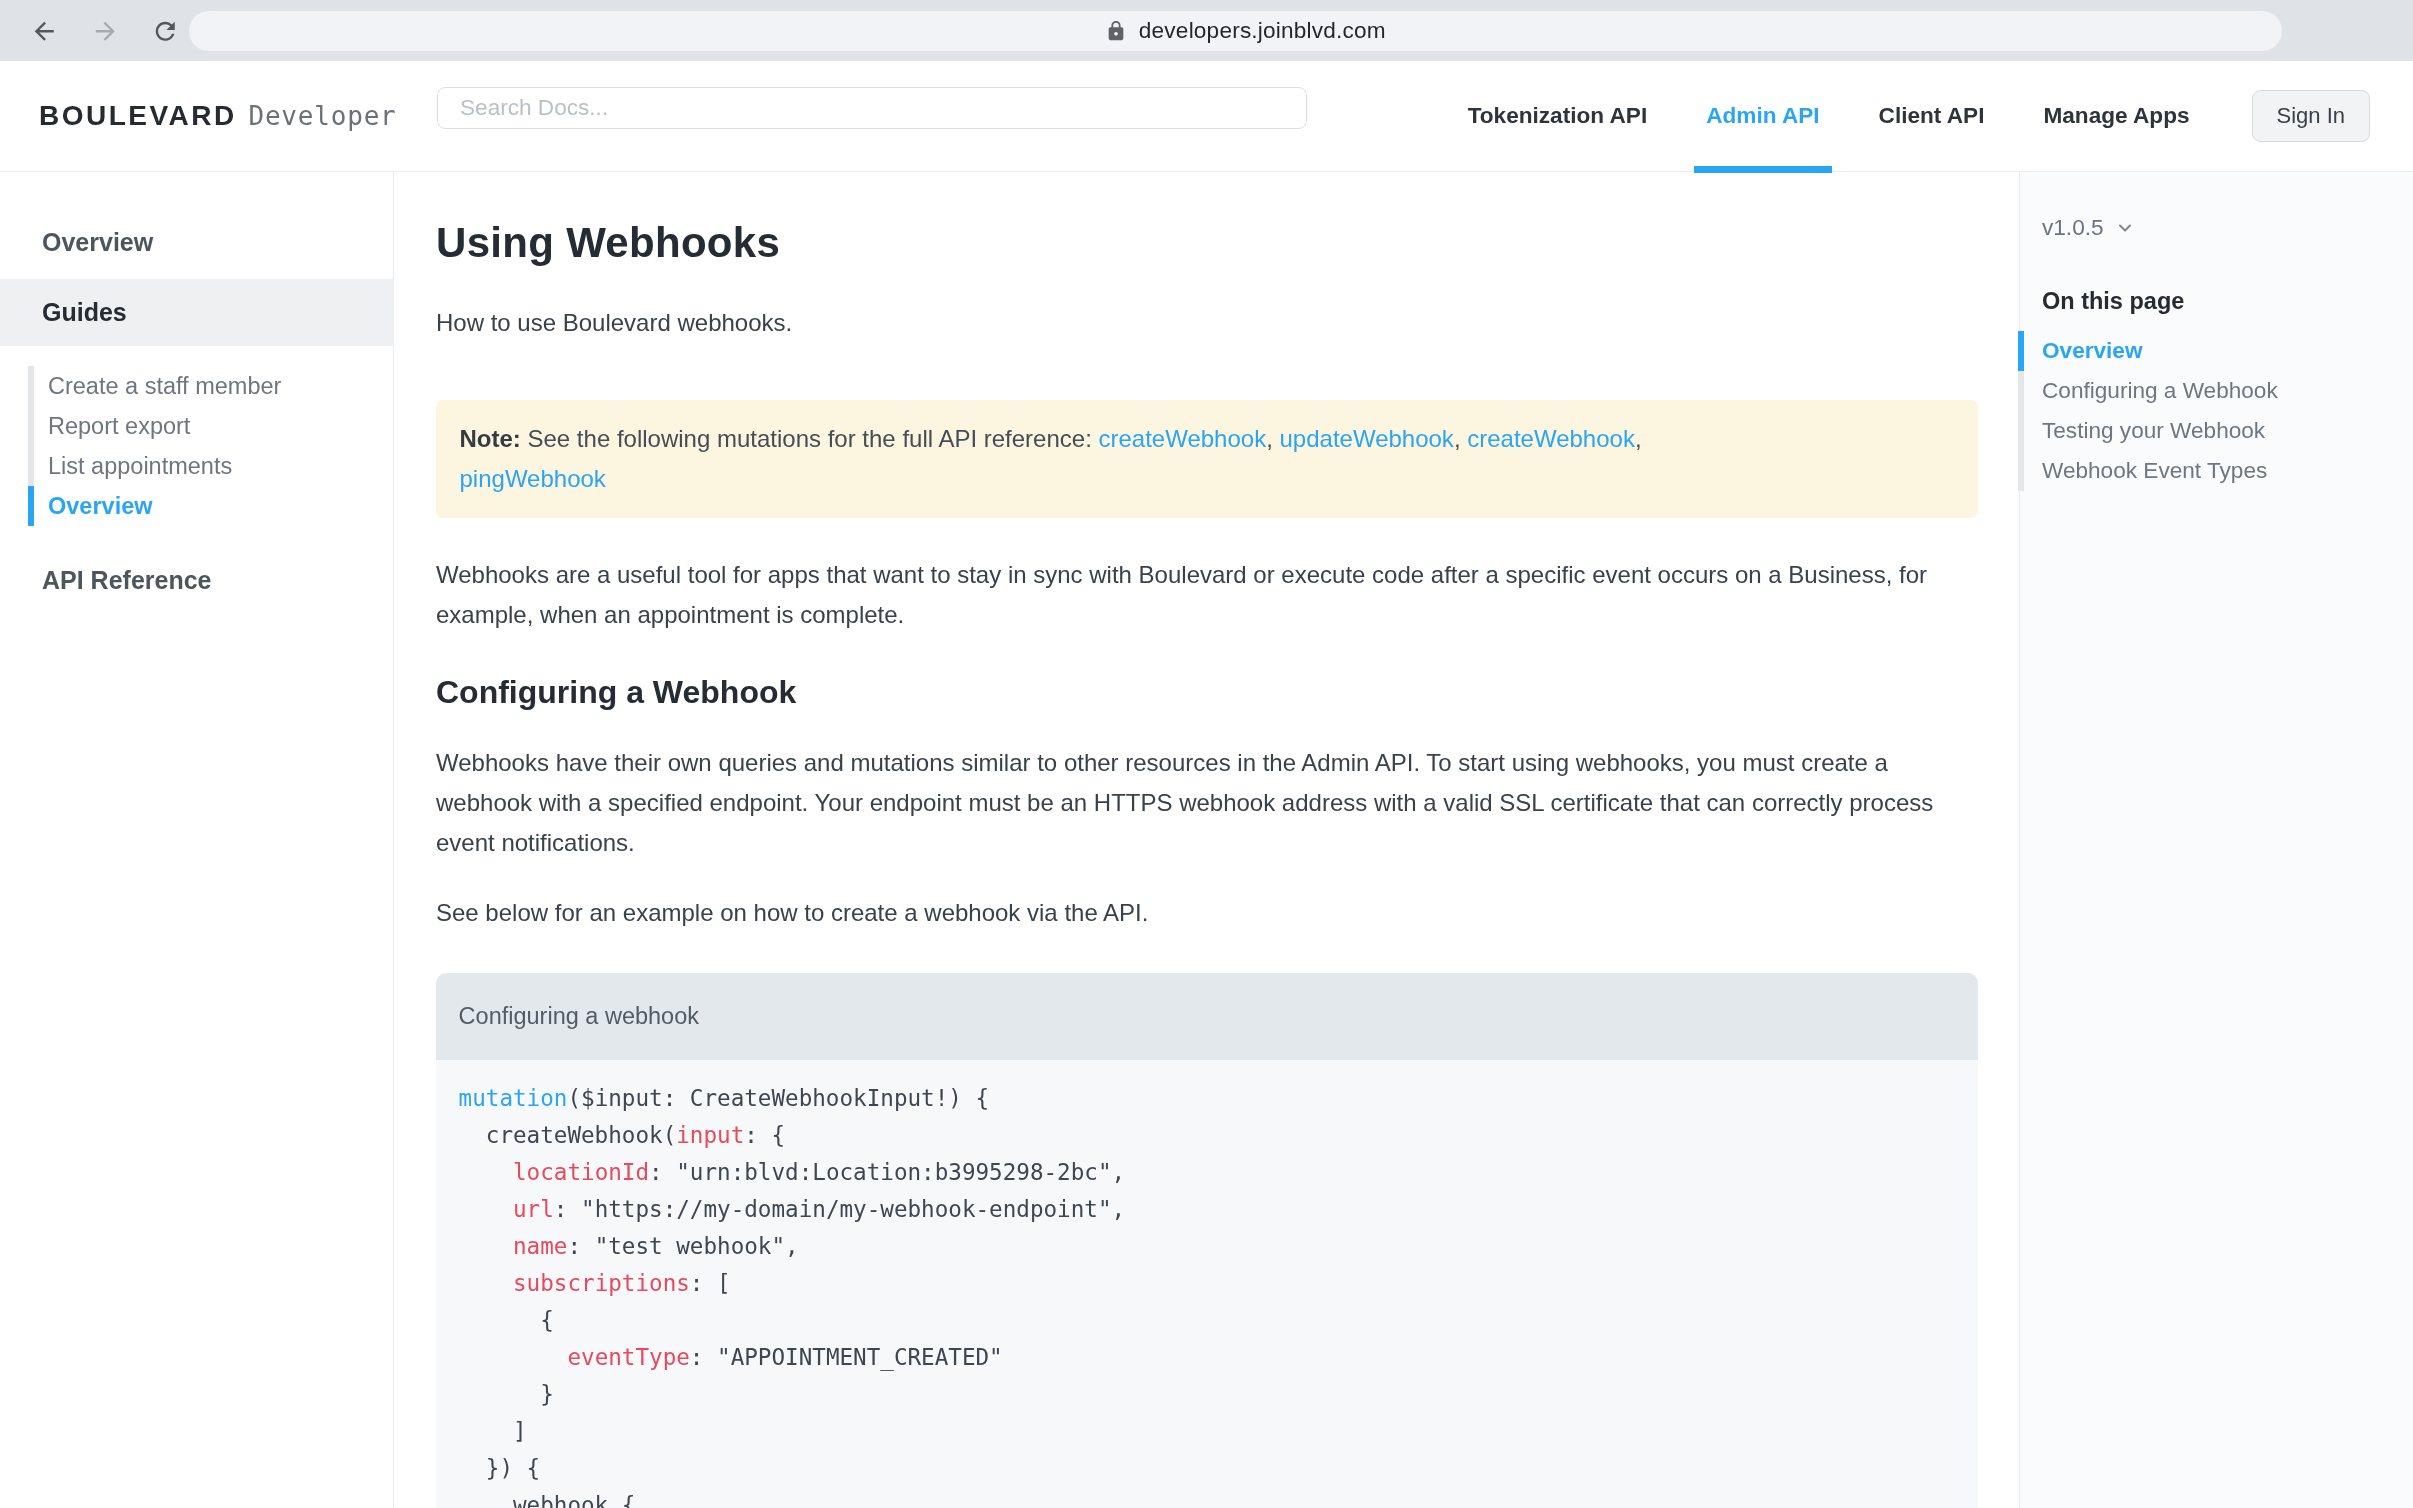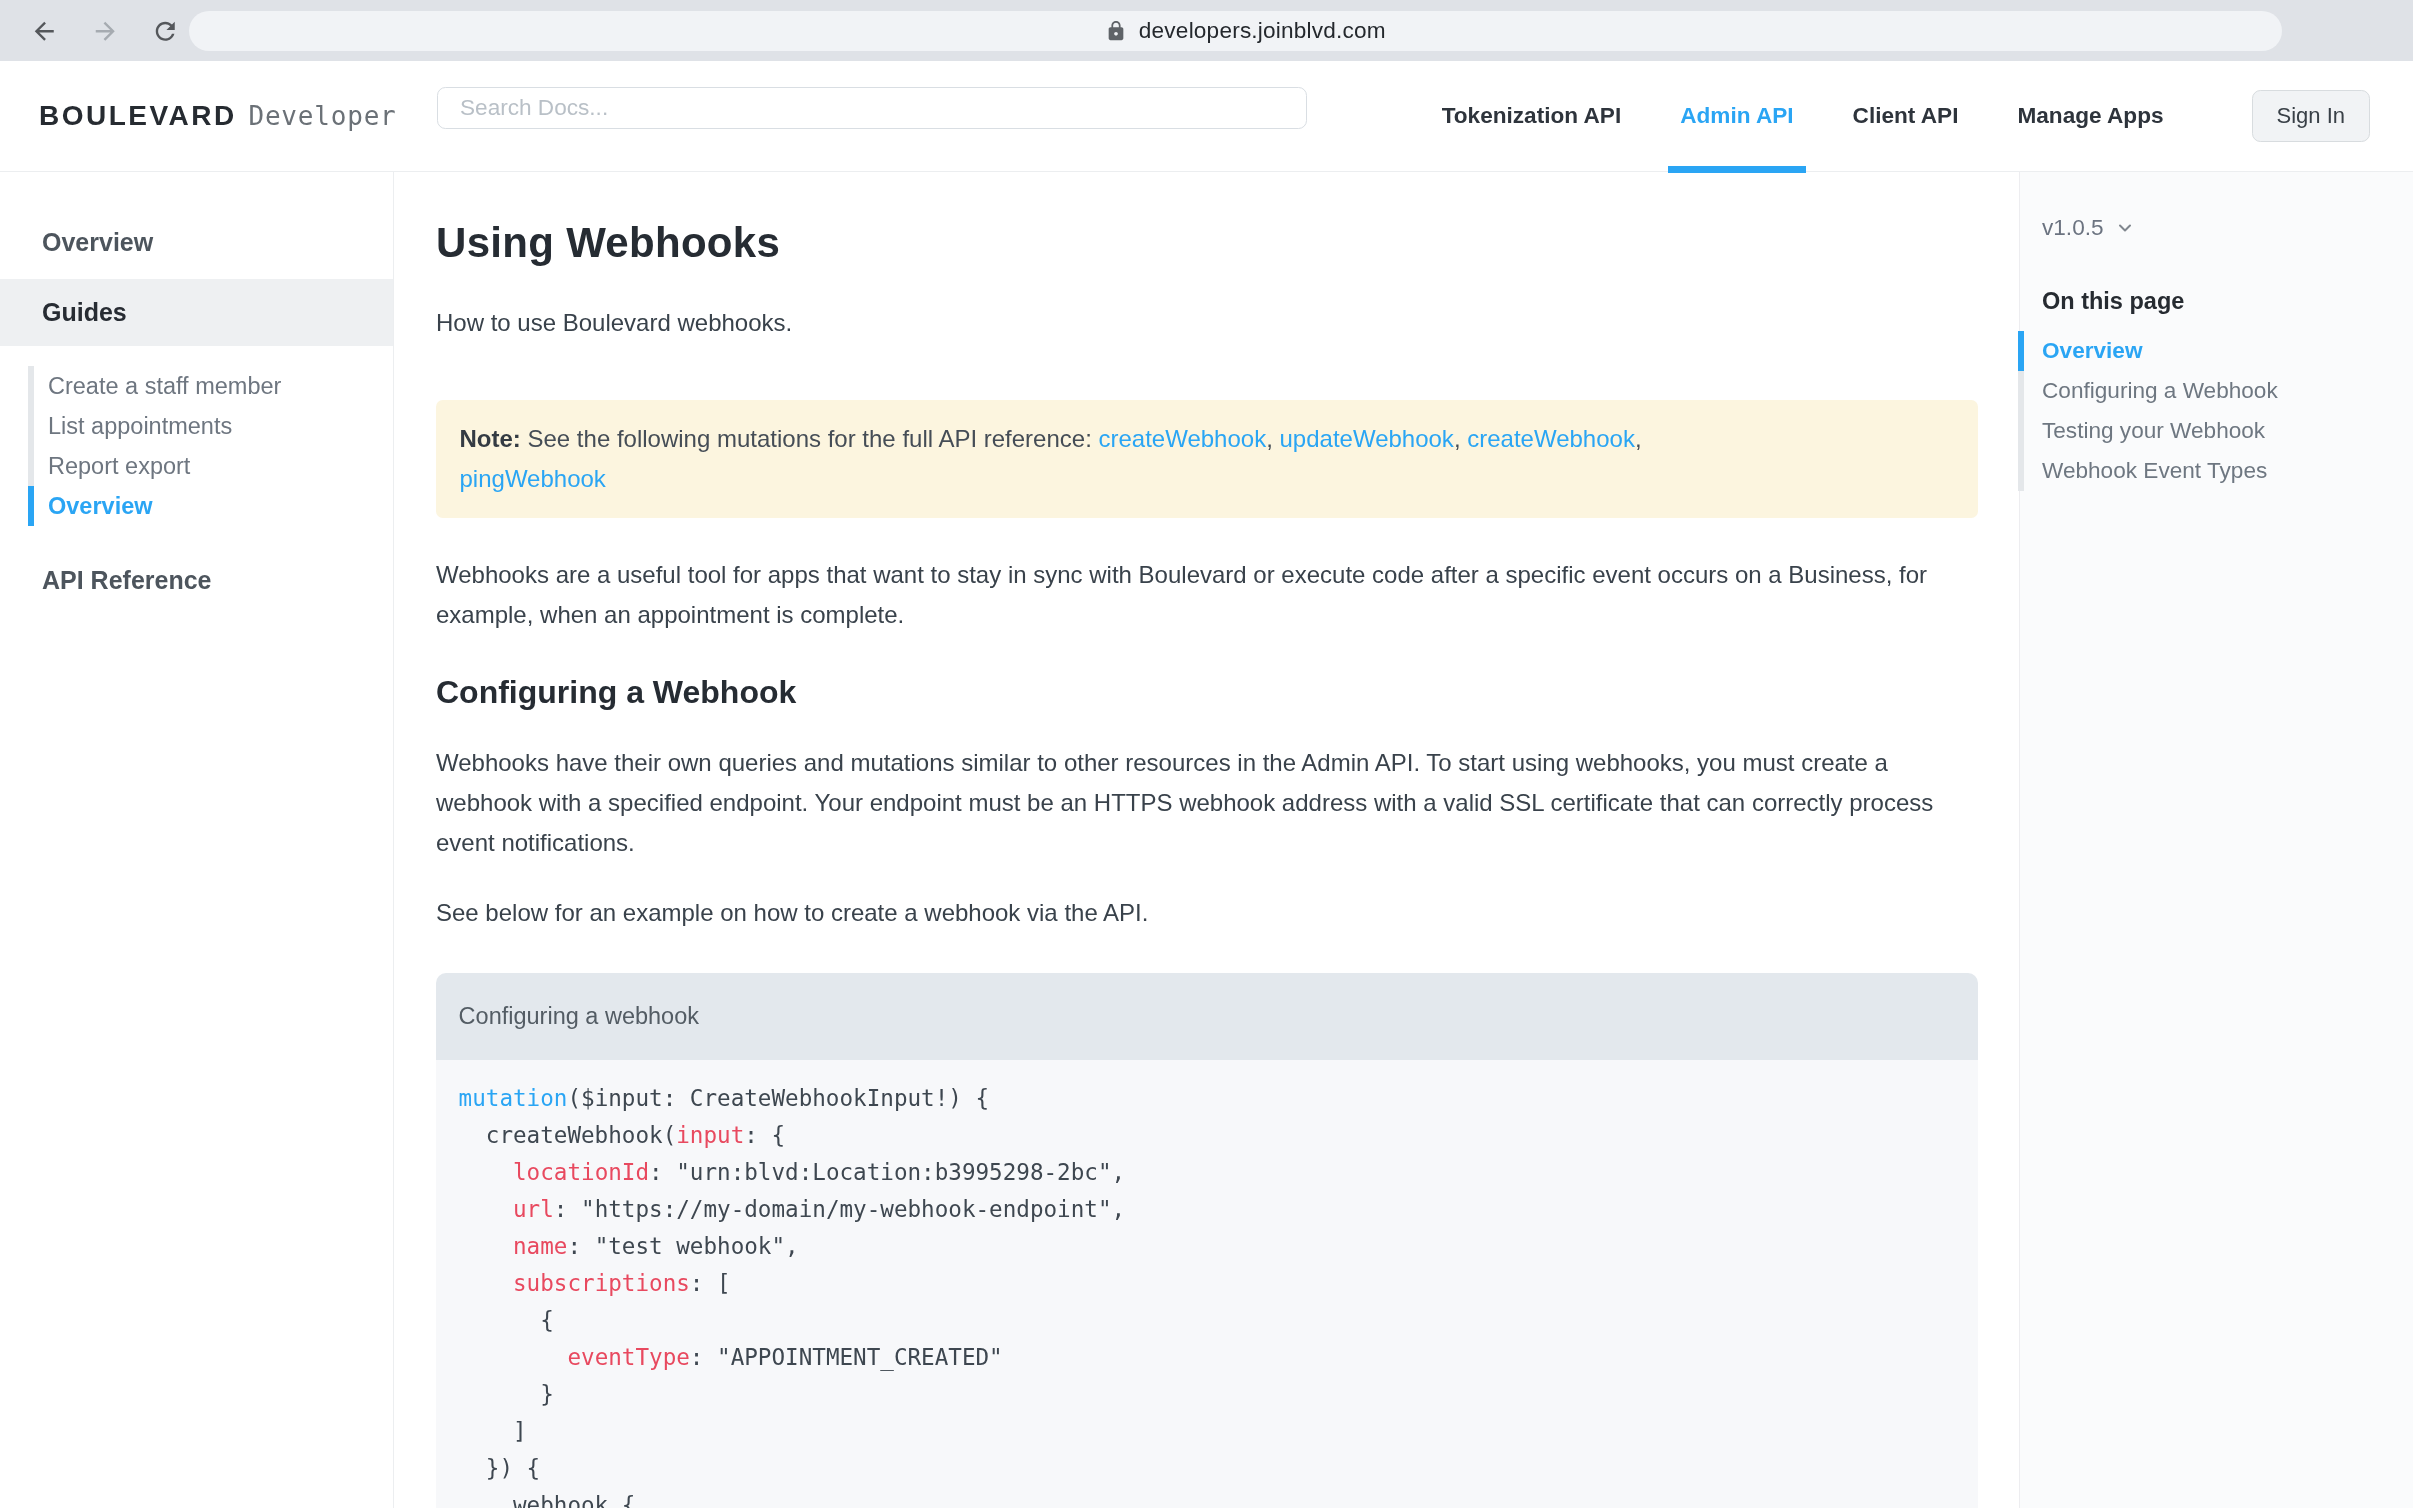--- a/index.html
+++ b/index.html
@@ -27,21 +27,21 @@
   .url-pill svg{width:22px;height:22px;margin-right:11.7px;flex:none;}
   .url-text{font-size:22.6px;color:#24282d;letter-spacing:0.2px;}
 
   
   .site-header{position:absolute;top:61px;left:0;width:100%;height:111px;background:#fff;border-bottom:1.7px solid #eceef0;}
   .brand{position:absolute;left:39px;top:0;height:100%;display:flex;align-items:center;cursor:pointer;}
   .brand-main{font-size:28px;font-weight:700;letter-spacing:2.5px;color:#262b31;}
   .brand-suffix{font-family:"DejaVu Sans Mono",monospace;font-size:26px;color:#6b7177;margin-left:11.7px;letter-spacing:0.8px;}
   .search{position:absolute;left:437px;top:26px;width:870px;height:42px;border:1.7px solid #d9dee3;border-radius:8.4px;background:#fff;font-family:"Liberation Sans",sans-serif;font-size:22.6px;color:#39424b;padding:0 22px;outline:none;}
   .search::placeholder{color:#b9c0c7;}
-  .nav{position:absolute;right:43px;top:0;height:100%;display:flex;align-items:center;gap:88px;}
+  .nav{position:absolute;right:43px;top:0;height:100%;display:flex;align-items:center;gap:62px;}
   .nav-item{position:relative;height:100%;display:flex;align-items:center;font-size:22.6px;font-weight:700;color:#2e343c;cursor:pointer;white-space:nowrap;}
   .nav-item.active{color:var(--accent);}
   .nav-item.active::after{content:'';position:absolute;left:-12.6px;right:-12.6px;bottom:-1.7px;height:6.7px;background:var(--accent);}
   .signin{height:52px;padding:0 24px;display:flex;align-items:center;background:#f1f3f5;border:1.7px solid #d8dcdf;border-radius:8.4px;font-size:22px;color:#394047;cursor:pointer;white-space:nowrap;}
 
   
   .page{position:absolute;top:172px;left:0;right:0;bottom:0;display:flex;}
 
   
   .sidebar{width:394px;flex:none;border-right:1.7px solid #eceef0;background:#fff;padding-top:39px;}
@@ -132,22 +132,22 @@
     </div>
   </div>
 
   <div class="page">
 
     <div class="sidebar">
       <a class="side-top">Overview</a>
       <a class="side-top guides">Guides</a>
       <ul class="side-sub">
           <li class="sub-item">Create a staff member</li>
+          <li class="sub-item">Report export</li>
           <li class="sub-item">List appointments</li>
-          <li class="sub-item">Report export</li>
           <li class="sub-item active">Overview</li>
         </ul>
       <a class="side-top apiref">API Reference</a>
     </div>
 
     <div class="main">
       <div class="main-inner">
         <h1 class="page-title">Using Webhooks</h1>
         <p class="intro">How to use Boulevard webhooks.</p>
         <div class="note"><span class="note-bold">Note:</span><span> See the following mutations for the full API reference: </span><span class="note-link">createWebhook</span><span>, </span><span class="note-link">updateWebhook</span><span>, </span><span class="note-link">createWebhook</span><span>,</span><br><span class="note-link">pingWebhook</span></div>

